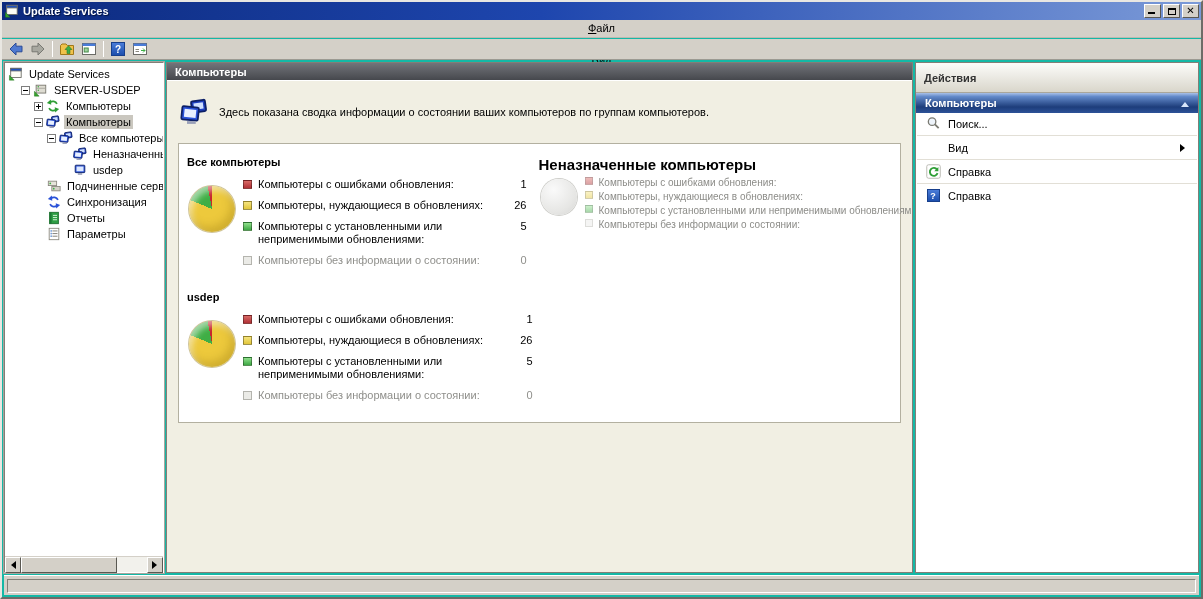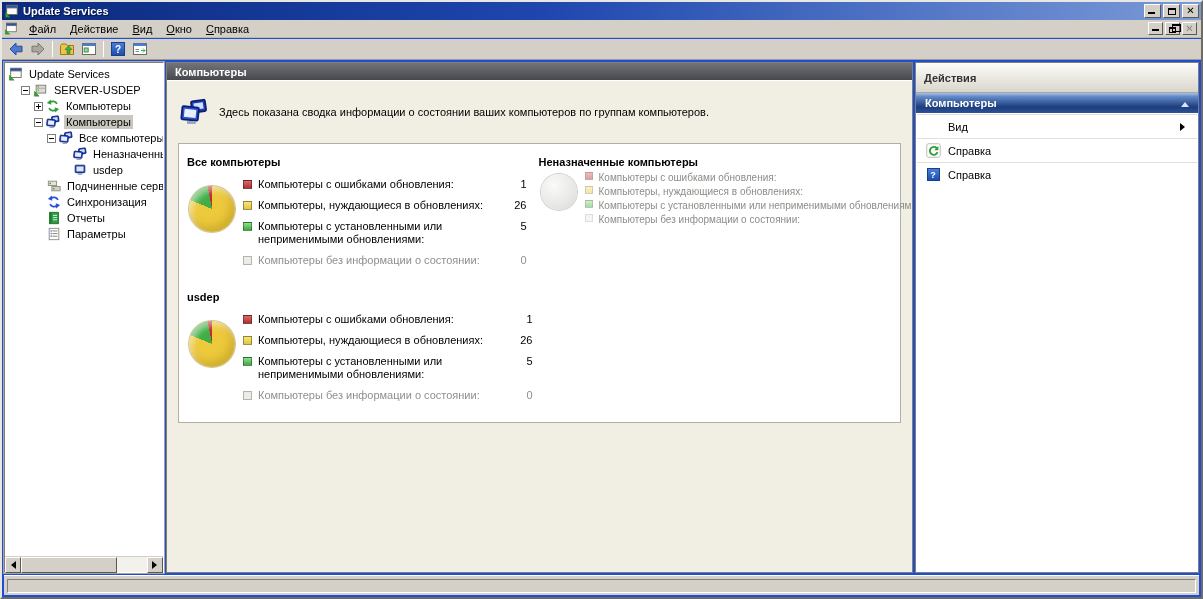--- a/index.html
+++ b/index.html
@@ -1,38 +1,38 @@
 <!DOCTYPE html>
 <html><head>
 <meta charset="utf-8">
 <style>
   * { margin:0; padding:0; box-sizing:border-box; }
   html,body { width:1203px; height:599px; overflow:hidden; }
   body { font-family:"Liberation Sans",sans-serif; font-size:11px; background:#d4d0c8; position:relative; }
-  .window { position:absolute; inset:0; border:2px solid; border-color:#e9e7e2 #6e6c67 #6e6c67 #e9e7e2; background:#1d4ed8; }
+  .window { position:absolute; inset:0; border:2px solid; border-color:#e9e7e2 #6e6c67 #6e6c67 #e9e7e2; background:#14b8a6; }
 
   
   .titlebar { position:absolute; left:0; top:0; right:0; height:18px;
     background:linear-gradient(90deg,#0c2a7e 0%,#1e46ae 45%,#7b9ad8 100%);
     display:flex; align-items:center; padding:0 2px; color:#fff; font-weight:bold; }
   .titlebar .ttl { margin-left:4px; text-shadow:1px 1px 1px #00113a; }
   .winbtns { margin-left:auto; display:flex; gap:2px; }
   .wbtn { width:17px; height:14px; background:#d4d0c8; border:1px solid; border-color:#fff #5a5852 #5a5852 #fff;
     display:flex; align-items:center; justify-content:center; color:#000; font-size:9px; position:relative; }
   .wbtn .minbar { position:absolute; left:3px; bottom:3px; width:7px; height:2px; background:#000; }
   .wbtn .maxbox { width:8px; height:7px; border:1px solid #000; border-top-width:2px; }
   .wbtn .xglyph { font-family:"DejaVu Sans",sans-serif; font-size:10px; line-height:10px; font-weight:bold; }
   .wbtn .restbox { width:7px; height:6px; border:1px solid #000; border-top-width:2px; position:relative; background:#d4d0c8; margin-top:2px; }
   .wbtn .restbox::before { content:""; position:absolute; left:2px; top:-5px; width:7px; height:5px; border:1px solid #000; border-top-width:2px; }
   .wbtn.dis { color:#8a887f; }
   .wbtn.dis .xglyph { color:#8a887f; }
 
   
   .menubar { position:absolute; left:0; top:18px; right:0; height:18px; background:#d4d0c8;
-    display:flex; align-items:center; border-bottom:1px solid #bdb9b0; }
+    display:flex; align-items:center; border-bottom:1px solid #bdb9b0;flex-direction:column; }
   .menubar .mico { margin:0 4px 0 2px; }
   .mitem { padding:2px 7px; cursor:default; }
   .mitem u { text-decoration:underline; }
   .mdibtns { margin-left:auto; display:flex; gap:2px; margin-right:4px; }
   .mdibtns .wbtn { width:15px; height:13px; }
 
   
   .toolbar { position:absolute; left:0; top:37px; right:0; height:21px; background:#d4d0c8;
     display:flex; align-items:center; padding-left:3px; border-bottom:1px solid #9c9a92; }
   .tbtn { width:22px; height:19px; display:flex; align-items:center; justify-content:center; }
@@ -85,21 +85,21 @@
   .g-row { display:flex; align-items:flex-start; margin:8px 0; }
   .sq { width:9px; height:9px; flex:none; margin:2px 6px 0 0; border:1px solid rgba(0,0,0,.35); }
   .sq-red    { background:linear-gradient(#d96a66,#b03136); }
   .sq-yellow { background:linear-gradient(#f5e47e,#e2c63a); }
   .sq-green  { background:linear-gradient(#90e08c,#3da844); }
   .sq-gray   { background:#ebebe7; border-color:#b4b4ae; }
   .lbl { flex:1; padding-right:10px; line-height:13px; }
   .val { width:28px; text-align:right; flex:none; }
   .muted, .val.zero { color:#8f8f8b; }
   .g-empty { color:#8c8c88; font-size:10px; }
-  .g-empty .g-title { color:#000; font-size:11px; }
+  .g-empty .g-title { color:#000; font-size:15px; }
   .g-empty .g-row { margin:1px 0; }
   .g-empty .sq { width:8px; height:8px; margin-top:1px; opacity:.45; }
   .g-empty .lbl { white-space:nowrap; padding-right:4px; }
   .row2 { display:flex; gap:12px; margin-top:10px; }
 
   
   .actions-pane { position:absolute; left:913px; right:2px; top:60px; bottom:24px; background:#fff; border:1px solid #827f77; }
   .actions-title { height:30px; background:linear-gradient(#fcfcfa,#d9d6cb); border-bottom:1px solid #a9a69b;
     font-weight:bold; color:#333; display:flex; align-items:center; padding:0 8px; }
   .actions-group-header { height:20px; background:linear-gradient(#a9c1e8 0%,#6289c9 18%,#1d3d7b 70%,#2d5298 100%);
@@ -497,20 +497,28 @@
   </div>
 
   <div class="actions-pane">
     <div class="actions-title">
       <span>Действия</span>
     </div>
     <div class="actions-group-header">
       <span>Компьютеры</span>
       <span class="tri-up"></span>
     </div>
+    <div class="aitem">
+      <span class="aicon">
+          <svg width="15" height="15" viewBox="0 0 16 16">
+            <use href="#i-search"></use>
+          </svg>
+        </span>
+      <span>Поиск...</span>
+    </div>
     <div class="asep"></div>
     <div class="aitem">
       <span class="aicon"></span>
       <span>Вид</span>
       <span class="tri-sub"></span>
     </div>
     <div class="asep"></div>
     <div class="aitem">
       <span class="aicon">
           <svg width="15" height="15" viewBox="0 0 16 16">

